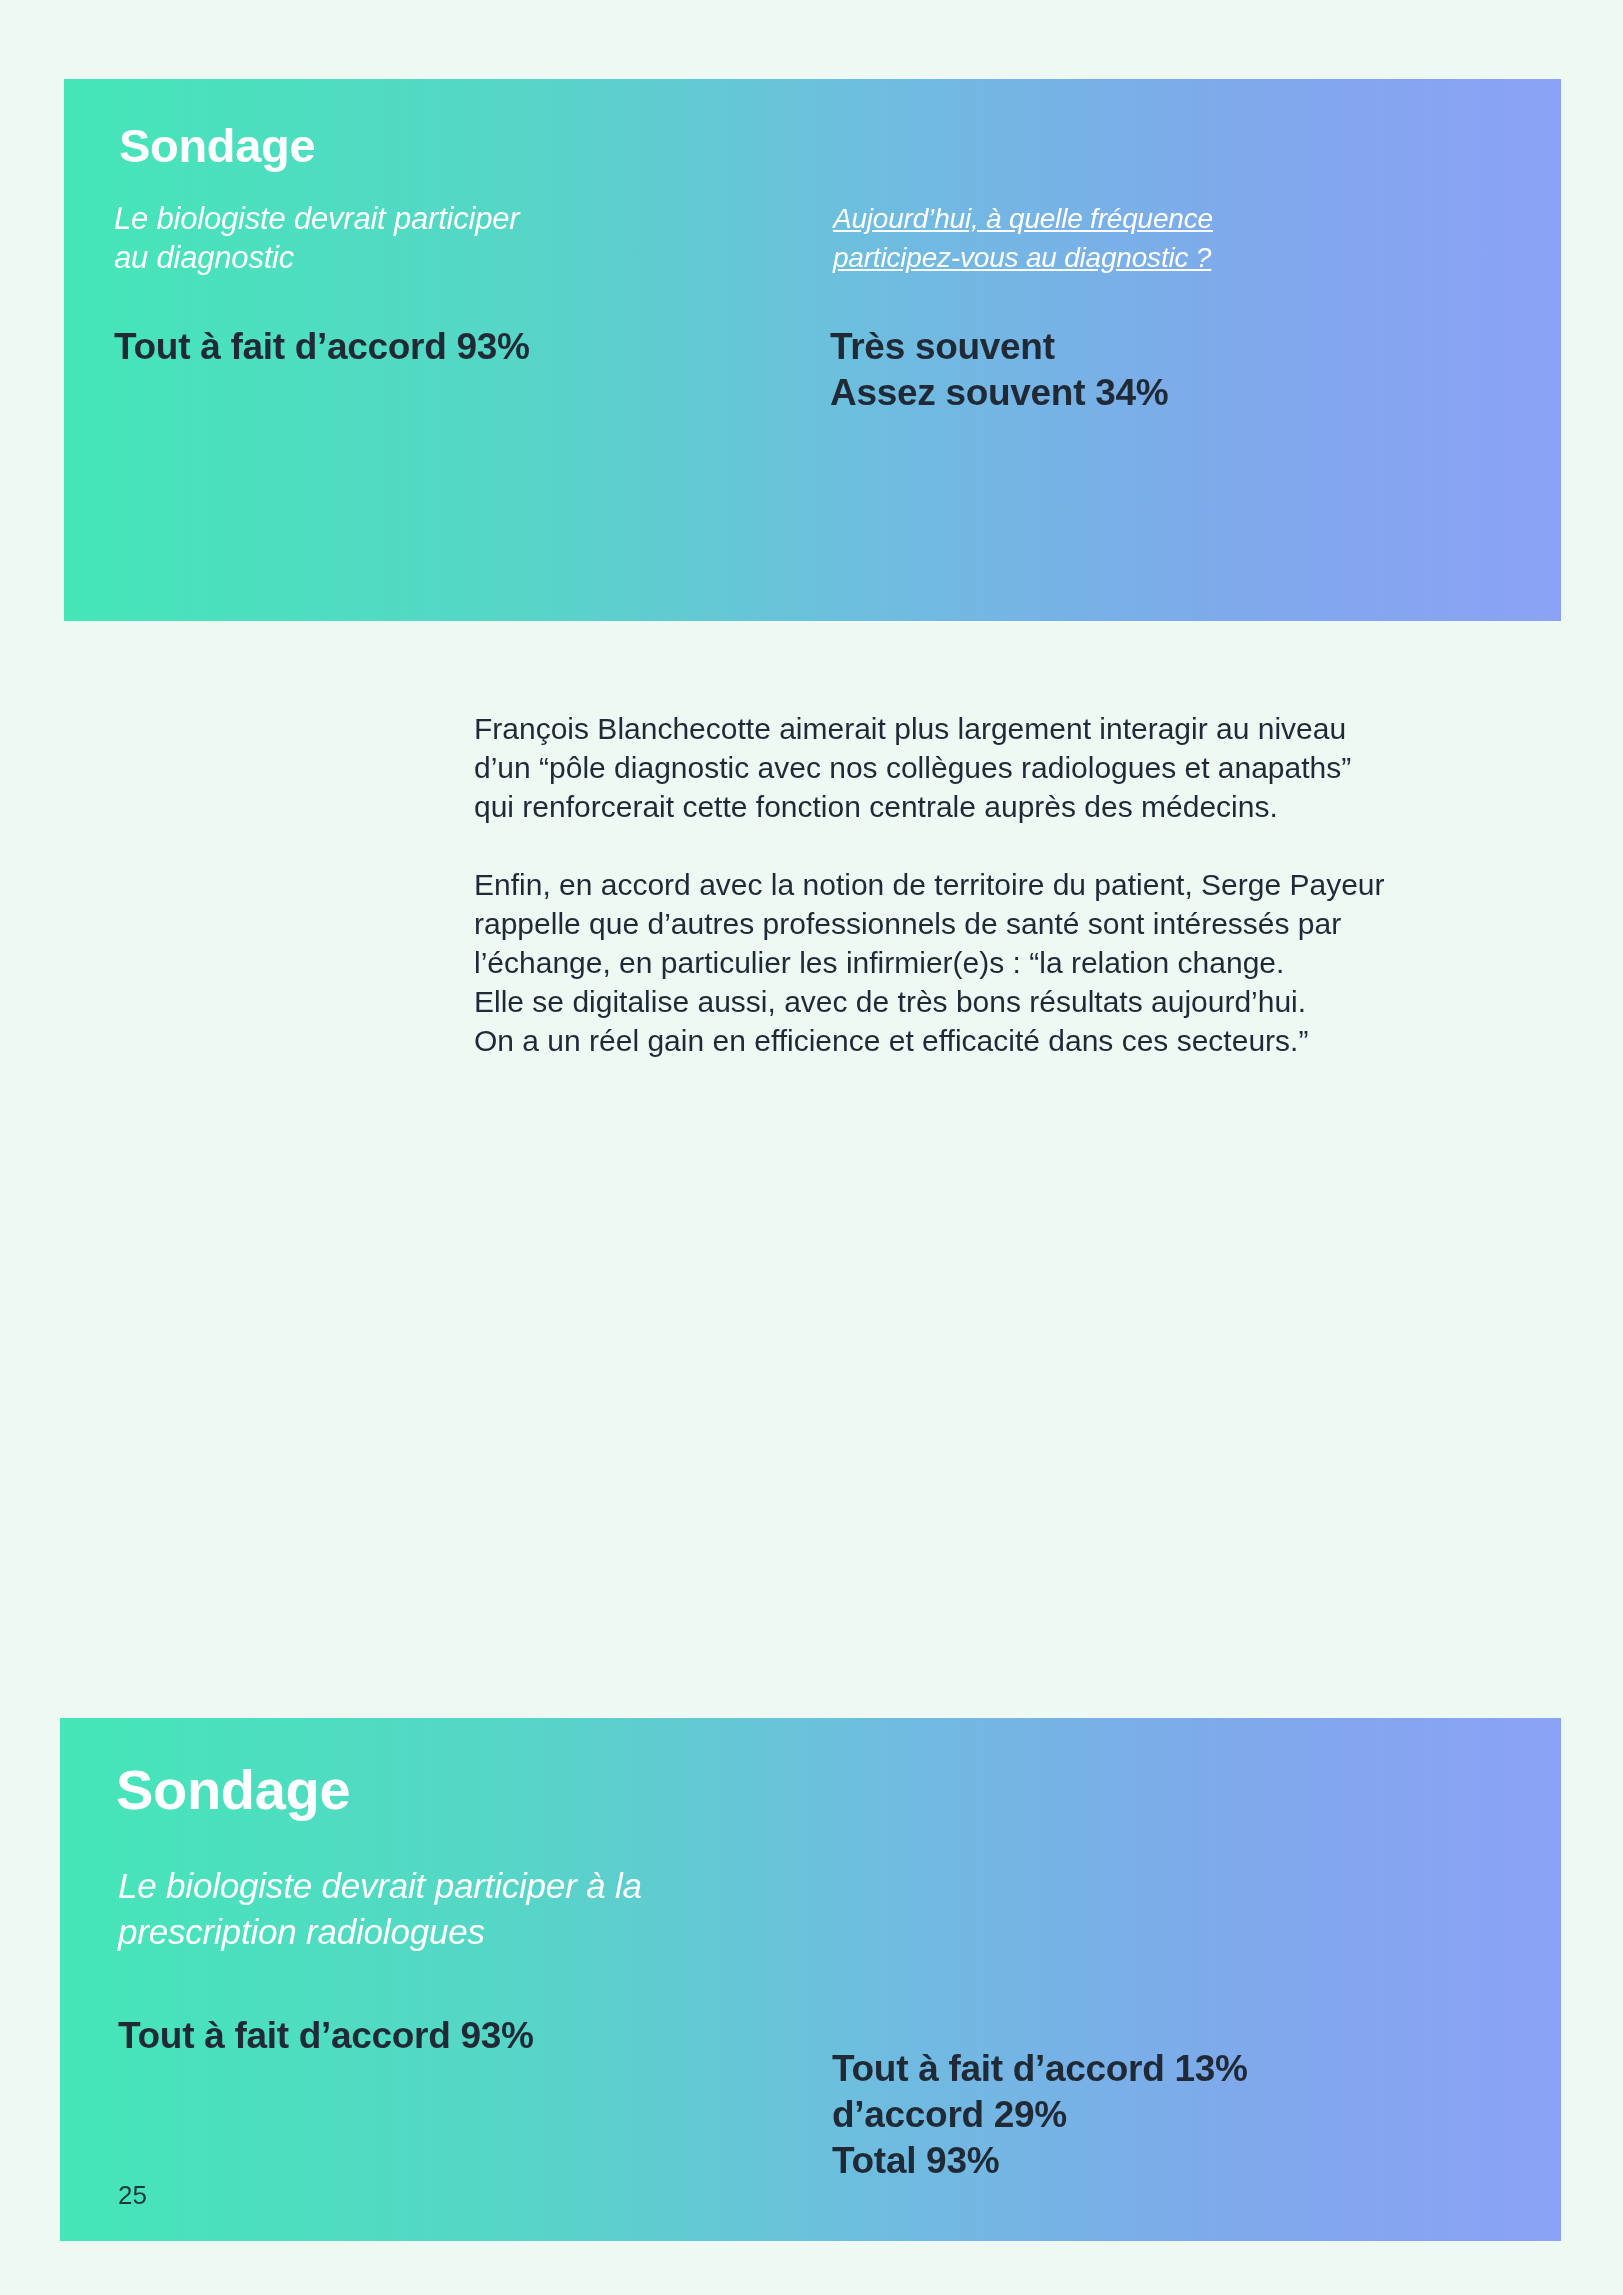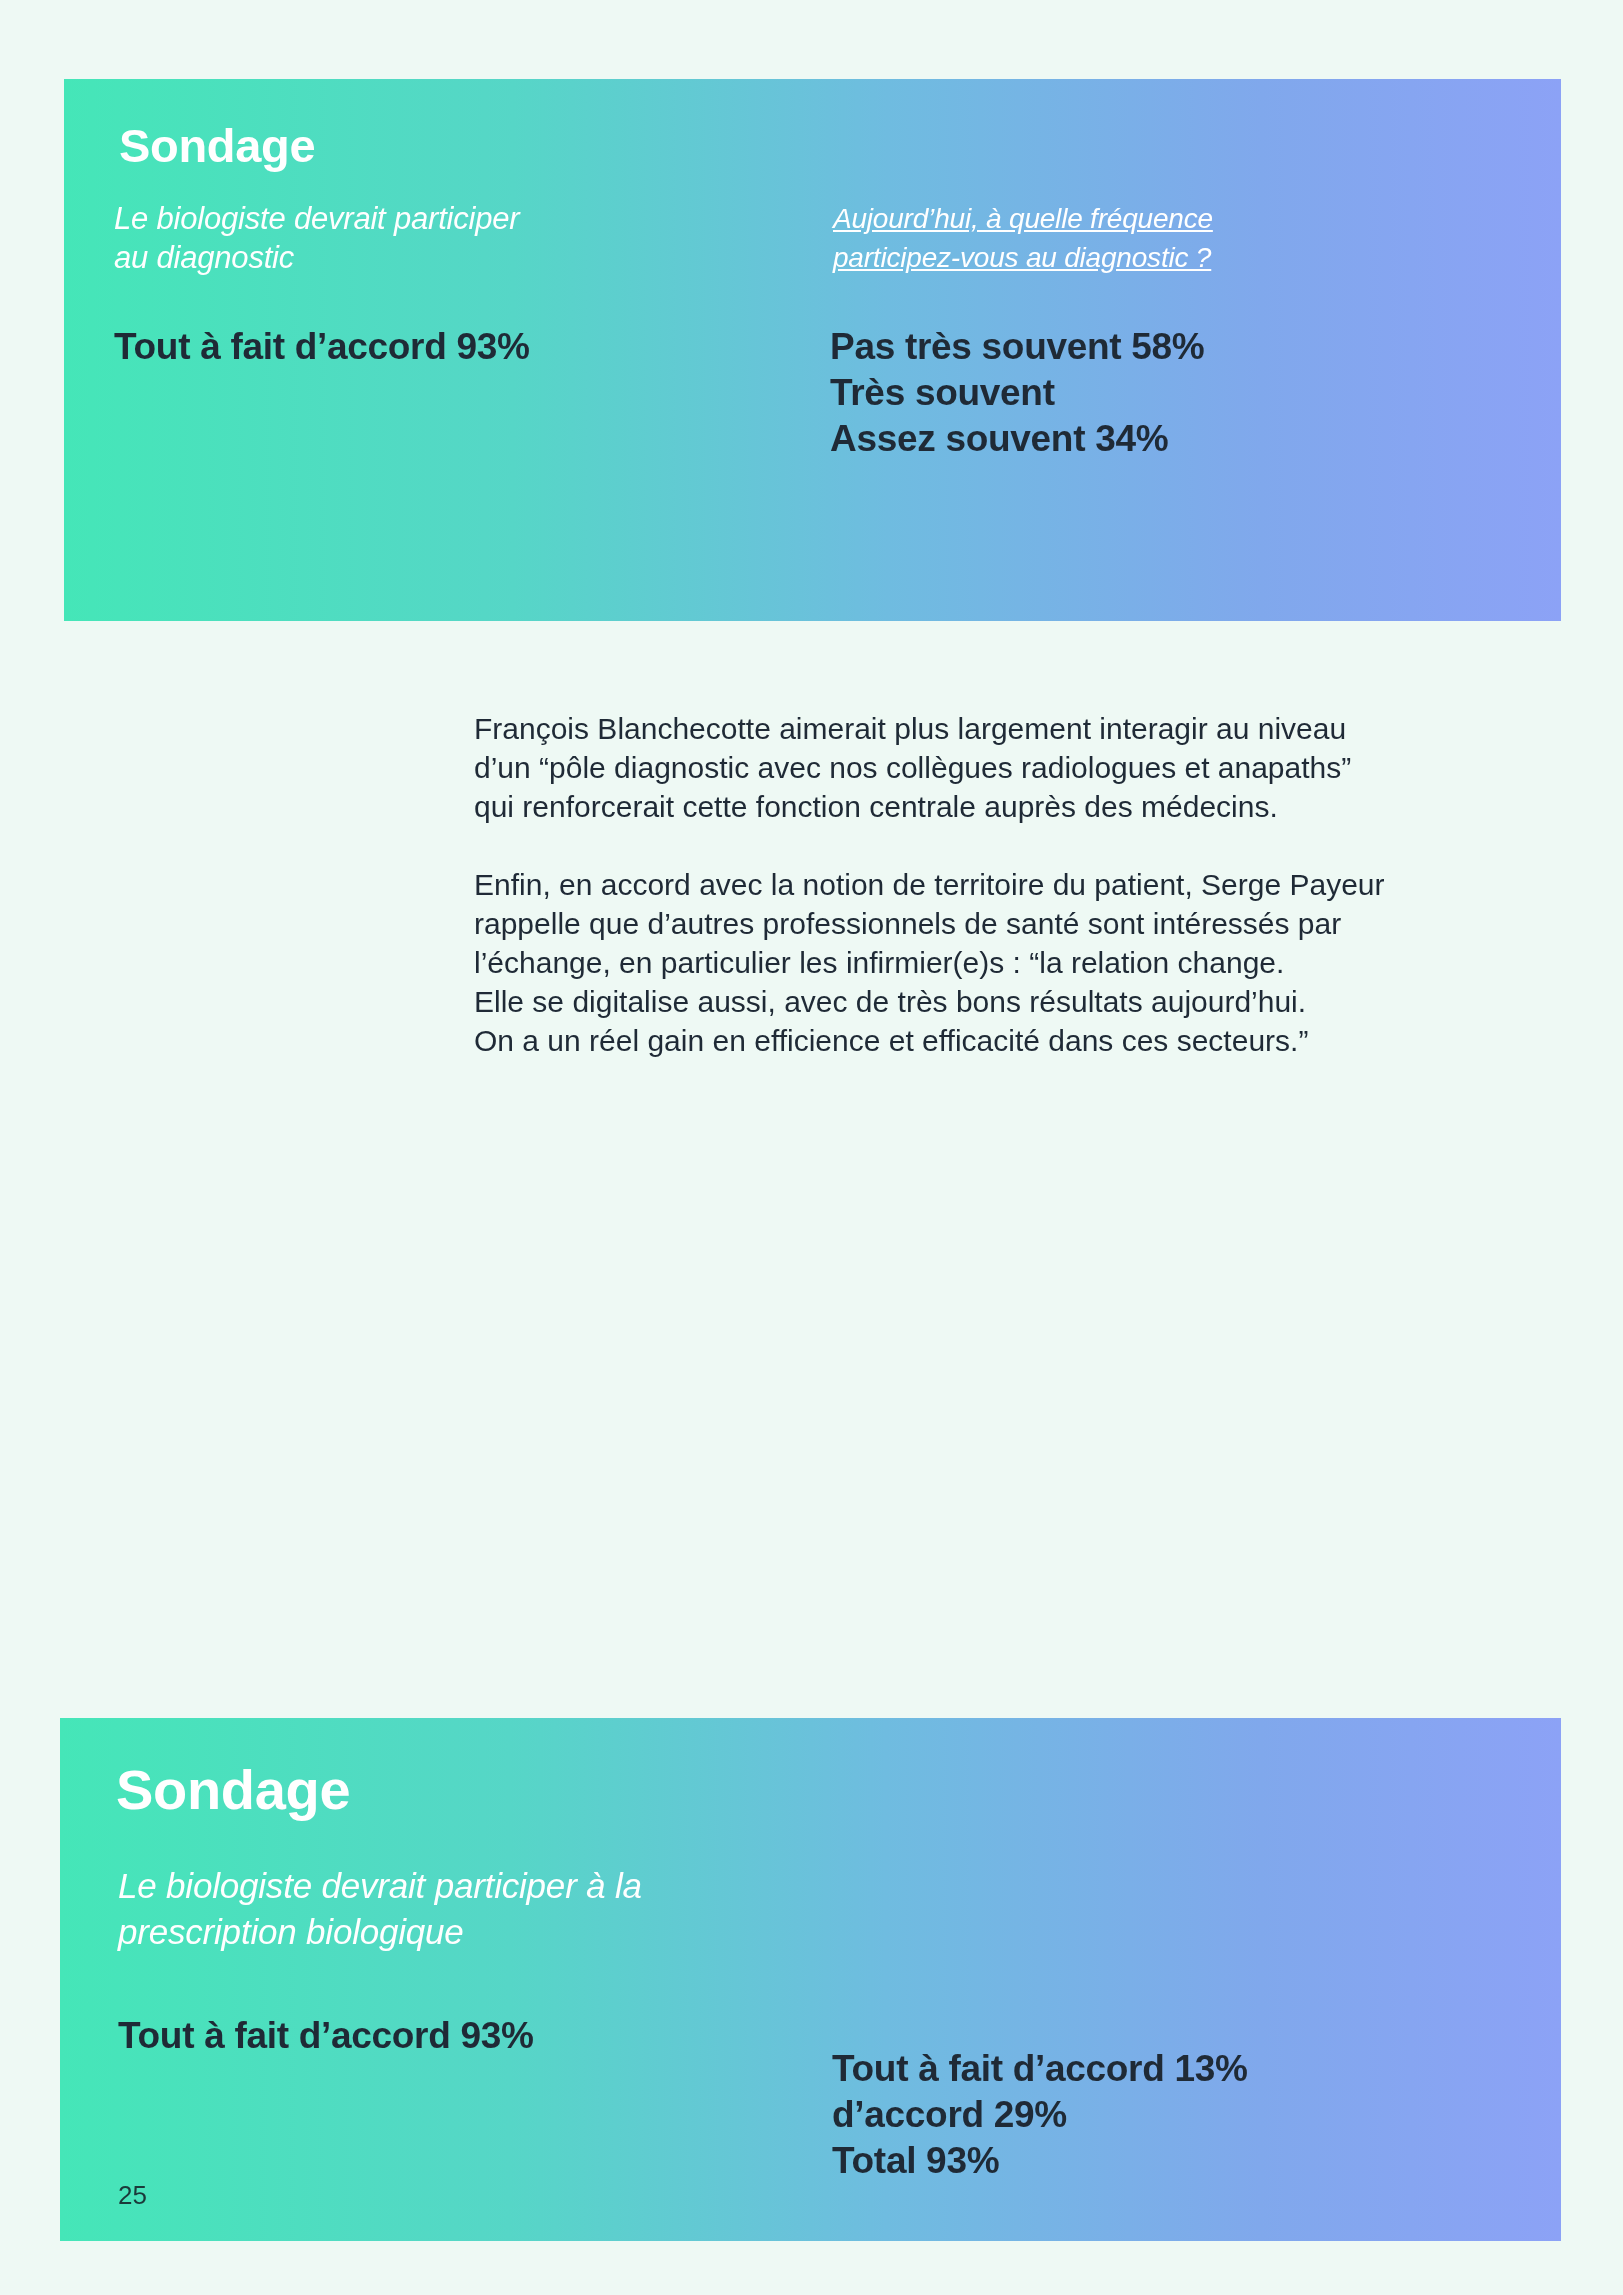--- a/index.html
+++ b/index.html
@@ -157,42 +157,41 @@
 
   <div class="question q-left">Le biologiste devrait participer
 au diagnostic</div>
   <div class="answers a-left">
     <div>Tout à fait d’accord 93%</div>
   </div>
 
   <div class="question q-right">Aujourd’hui, à quelle fréquence
 participez-vous au diagnostic ?</div>
   <div class="answers a-right">
-    <div>Pas très souvent 58%</div>
     <div>Très souvent</div>
     <div>Assez souvent 34%</div>
   </div>
 </section>
 
 <article class="article">
   <p>François Blanchecotte aimerait plus largement interagir au niveau
 d’un “pôle diagnostic avec nos collègues radiologues et anapaths”
 qui renforcerait cette fonction centrale auprès des médecins.</p>
   <p>Enfin, en accord avec la notion de territoire du patient, Serge Payeur
 rappelle que d’autres professionnels de santé sont intéressés par
 l’échange, en particulier les infirmier(e)s : “la relation change.
  Elle se digitalise aussi, avec de très bons résultats aujourd’hui.
 On a un réel gain en efficience et efficacité dans ces secteurs.”</p>
 </article>
 
 <section class="survey-box" id="survey-2">
   <h2 class="survey-title">Sondage</h2>
 
   <div class="question q-left">Le biologiste devrait participer à la
-prescription biologique</div>
+prescription radiologues</div>
   <div class="answers a-left">
     <div>Tout à fait d’accord 93%</div>
   </div>
 
   <div class="answers a-right">
     <div>Tout à fait d’accord 13%</div>
     <div>d’accord 29%</div>
     <div class="total">Total 93%</div>
   </div>
 

